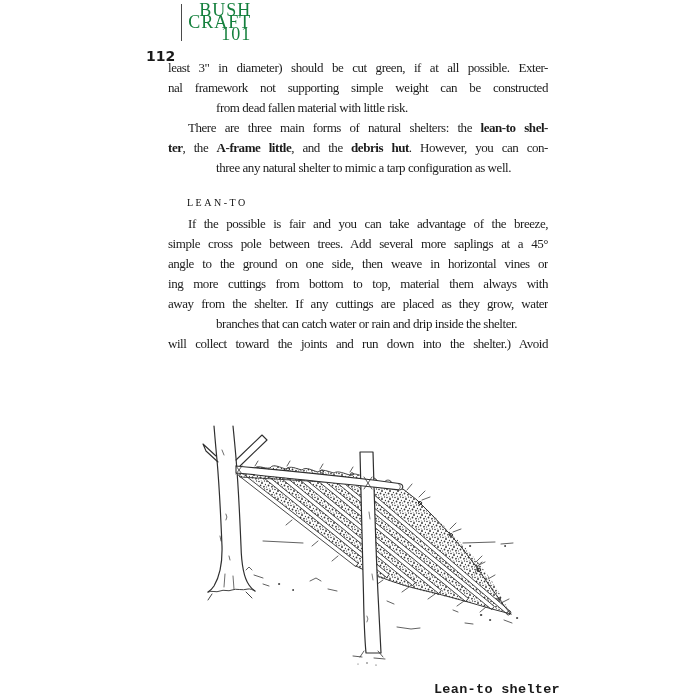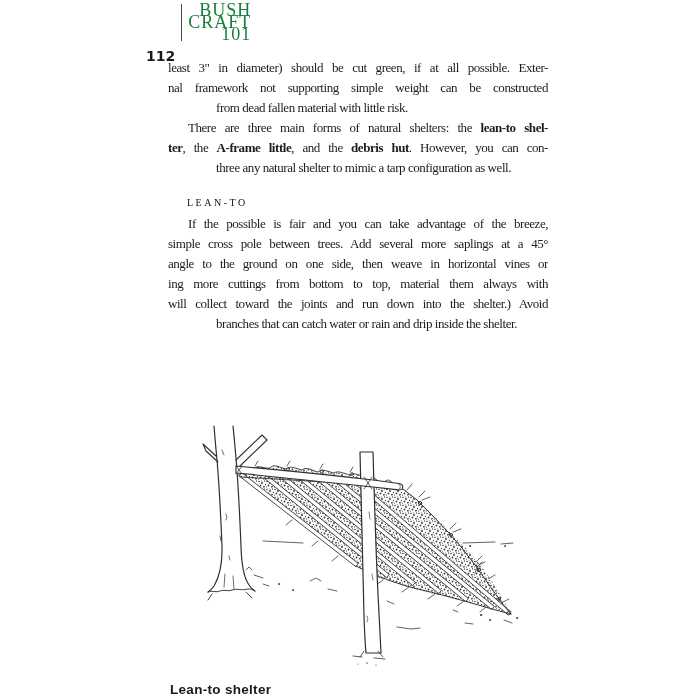--- a/index.html
+++ b/index.html
@@ -16,22 +16,22 @@
   .line{height:20px;line-height:20px;font-size:13px;letter-spacing:-0.45px;
         text-align:justify;text-align-last:justify;overflow:hidden;white-space:nowrap;
         white-space:normal;}
   .line.lastline{text-align-last:left;margin-left:48px;}
   .line.indent{padding-left:20px;}
   .b{font-weight:bold;}
   .sechead{margin-top:14px;height:22px;line-height:22px;font-size:10px;
            letter-spacing:2.5px;padding-left:19px;color:#111;}
   
   .figure{position:absolute;left:170px;top:424px;width:360px;height:252px;}
-  .caption{position:absolute;left:170px;top:682px;width:380px;text-align:left;
-           font-family:Liberation Sans, sans-serif;font-weight:bold;font-size:13.5px;
+  .caption{position:absolute;left:180px;top:682px;width:380px;text-align:right;
+           font-family:Liberation Mono, monospace;font-weight:bold;font-size:13.5px;
            letter-spacing:0.3px;color:#1a1a1a;}
 </style>
 </head>
 <body>
 
 <div class="page">
 
   <div class="runhead">
     <div class="pagenum">112</div>
     <div class="rh-rule"></div>
@@ -50,22 +50,23 @@
     <div class="line indent"><span>There are three main forms of natural shelters: the </span><span class="b">lean-to shel-</span></div>
     <div class="line"><span class="b">ter</span><span>, the </span><span class="b">A-frame little</span><span>, and the </span><span class="b">debris hut</span><span>. However, you can con-</span></div>
     <div class="line lastline">three any natural shelter to mimic a tarp configuration as well.</div>
 
     <div class="sechead">LEAN-TO</div>
 
     <div class="line indent">If the possible is fair and you can take advantage of the breeze,</div>
     <div class="line">simple cross pole between trees. Add several more saplings at a 45°</div>
     <div class="line">angle to the ground on one side, then weave in horizontal vines or</div>
     <div class="line">ing more cuttings from bottom to top, material them always with</div>
+    <div class="line">away from the shelter. If any cuttings are placed as they grow, water</div>
+    <div class="line lastline">branches that can catch water or rain and drip inside the shelter.</div>
     <div class="line">will collect toward the joints and run down into the shelter.) Avoid</div>
-    <div class="line lastline">branches that can catch water or rain and drip inside the shelter.</div>
   </div>
 
   <div class="figure">
     <svg width="360" height="252" viewBox="0 0 360 252">
       <defs>
         <pattern id="spk" width="8" height="8" patternUnits="userSpaceOnUse">
           <circle cx="1" cy="1.5" r="0.8" fill="#3b3b3b"></circle>
           <circle cx="4" cy="3" r="0.95" fill="#333"></circle>
           <circle cx="6.5" cy="1" r="0.7" fill="#484848"></circle>
           <circle cx="2.5" cy="5.5" r="0.9" fill="#3b3b3b"></circle>

